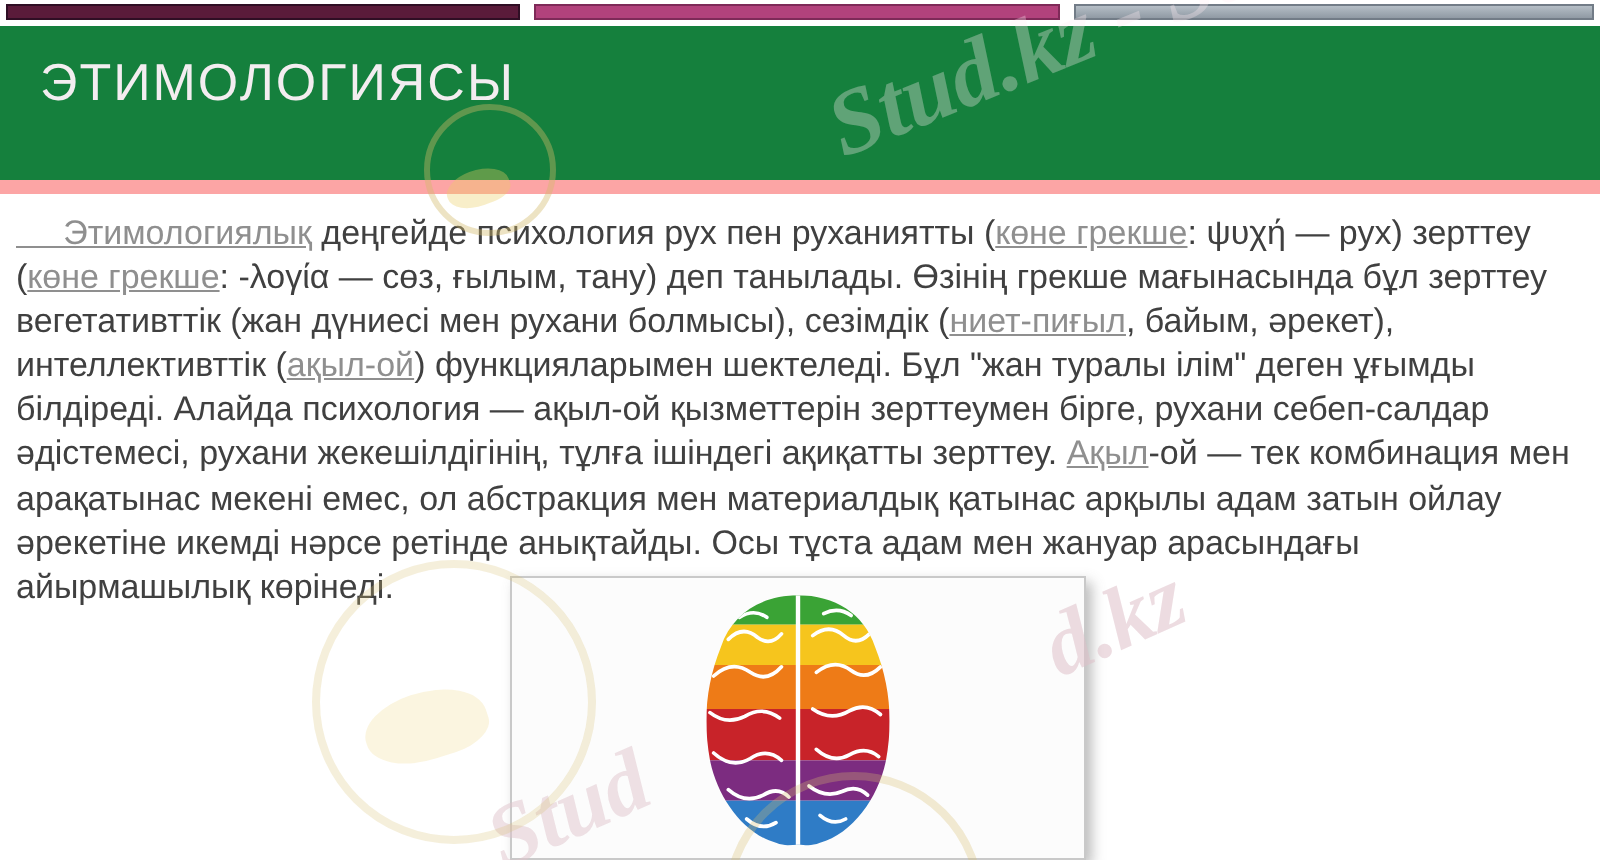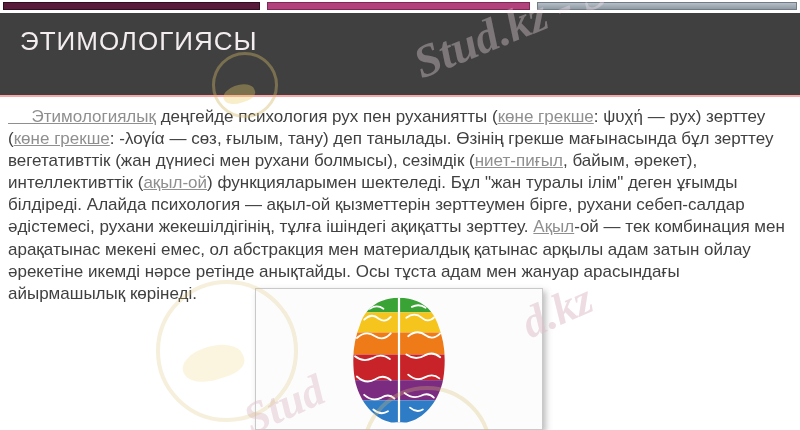--- a/index.html
+++ b/index.html
@@ -10,21 +10,21 @@
     font-family: "Liberation Sans", sans-serif;
   }
   
   .seg { position: absolute; top: 2px; height: 8px; }
   .seg-maroon { left: 3px;   width: 257px; background: #5a1b3a; border: 1px solid #2f0e24; }
   .seg-pink   { left: 267px; width: 263px; background: #b2427c; border: 1px solid #7e2a58; }
   .seg-gray   { left: 537px; width: 260px; background: linear-gradient(#b5bec6, #909aa4); border: 1px solid #727c87; }
   
   .header {
     position: absolute; left: 0; top: 13px; width: 800px; height: 84px;
-    background: #404040; border-bottom: 2px solid #fca5a5;
+    background: #15803d; border-bottom: 7px solid #fca5a5;
   }
   .header h1 {
     margin: 0; padding: 13px 0 0 20px;
     font-size: 26px; font-weight: normal; letter-spacing: 1px;
     color: #f3edf0;
   }
   
   .content {
     position: absolute; left: 8px; top: 106px; width: 788px; margin: 0;
     font-size: 17px; line-height: 1.3; color: #404040; z-index: 1;

